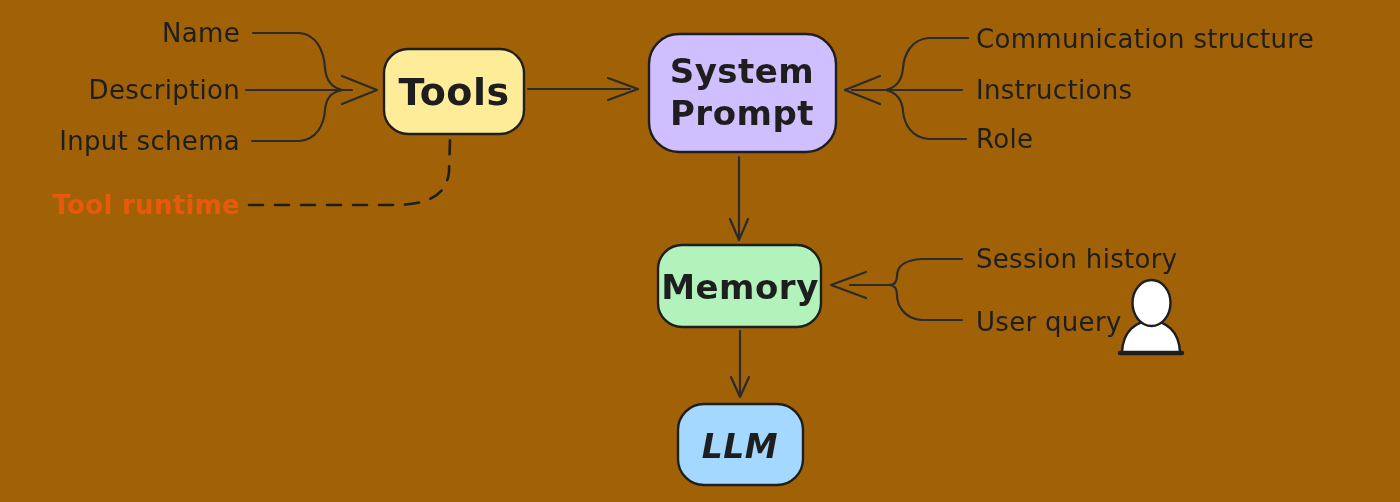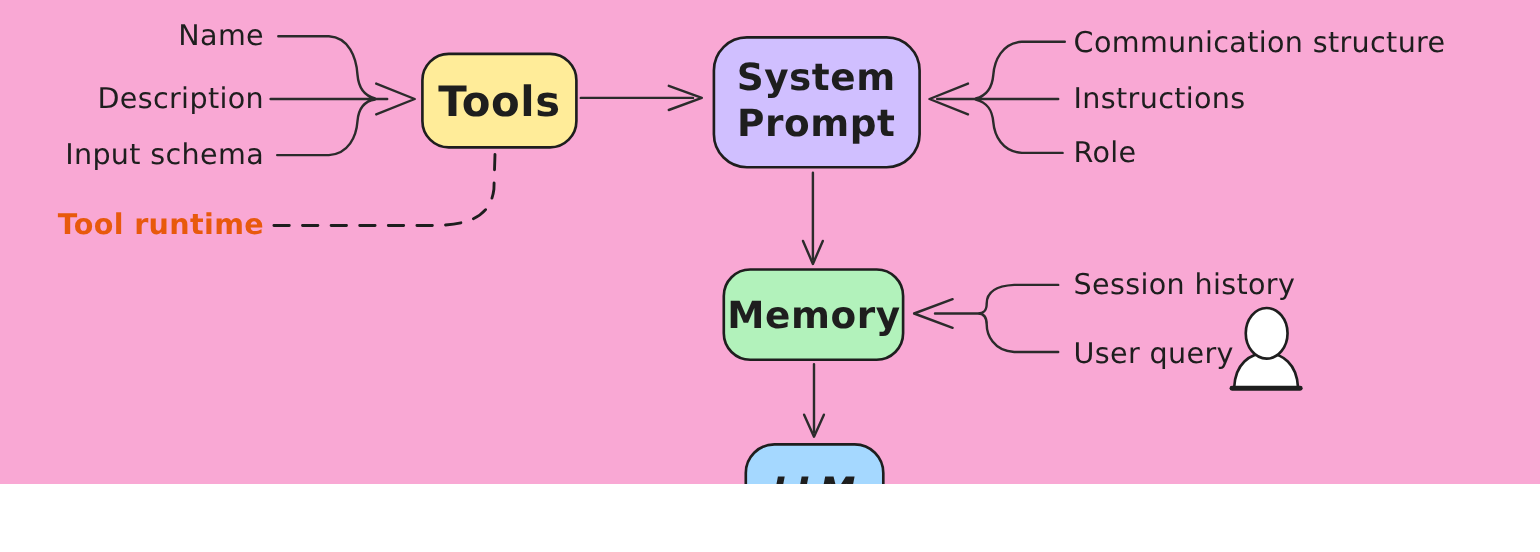--- a/index.html
+++ b/index.html
@@ -3,22 +3,22 @@
 <meta charset="utf-8">
 <style>
   html, body {
     margin: 0;
     padding: 0;
     background: #ffffff;
   }
   .stage {
     position: relative;
     width: 1400px;
-    height: 440px;
-    background: #f9a8d4;
+    height: 502px;
+    background: #a16207;
     overflow: hidden;
   }
   svg { display: block; }
 
   
   .stroke {
     fill: none;
     stroke: #2b2b2b;
     stroke-width: 2.2;
     stroke-linecap: round;

